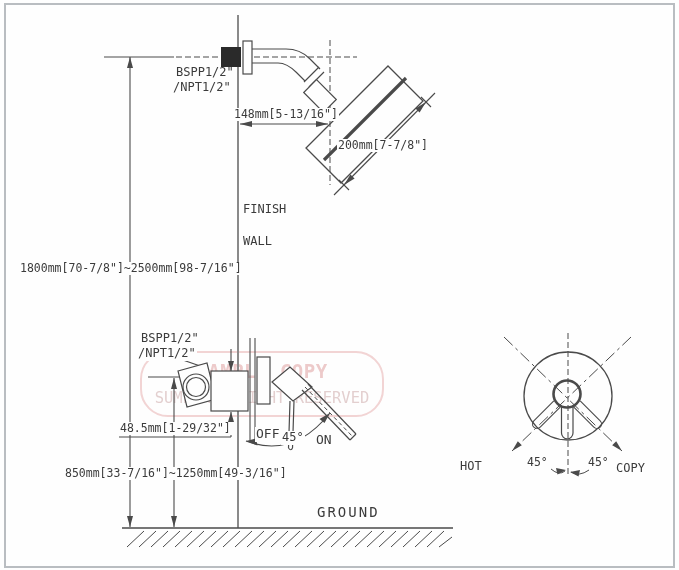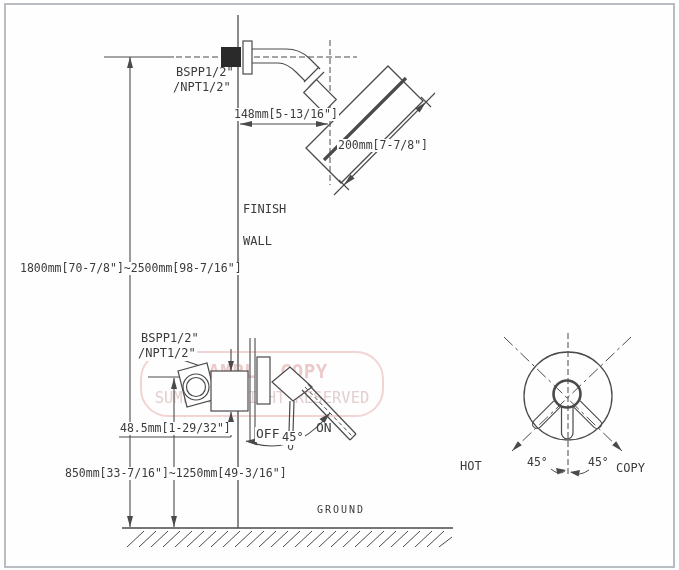--- a/index.html
+++ b/index.html
@@ -13,21 +13,21 @@
   .lbl{position:absolute;z-index:3;white-space:nowrap;line-height:1.15;color:#3b3b3b;}
   .bgw{background:#fefefe;padding:0 1px;}
   .wm{position:absolute;z-index:1;}
   .wm-box{position:absolute;left:140px;top:351px;width:240px;height:62px;
     border:2px solid rgba(233,183,183,.6);border-radius:28px;}
   .wm-l1{position:absolute;left:138px;top:360px;width:248px;text-align:center;
     font-size:19px;font-weight:bold;letter-spacing:.5px;color:rgba(222,158,158,.55);}
   .wm-l2{position:absolute;left:130px;top:389px;width:264px;text-align:center;
     font-size:15.5px;color:rgba(204,168,168,.55);}
   .s11{font-size:11.5px;} .s12{font-size:12px;} .s13{font-size:13px;}
-  .ground-t{font-size:10px;letter-spacing:2px;}
+  .ground-t{font-size:14px;letter-spacing:2px;}
 </style>
 </head>
 <body>
 
 <div id="canvas">
 
   <div class="wm">
     <div class="wm-box"></div>
     <div class="wm-l1">SAMPLE COPY</div>
     <div class="wm-l2">SUMERAIN RIGHT RESERVED</div>
@@ -136,21 +136,21 @@
   <div class="lbl s11 bgw" style="left:233px;top:108px">148mm[5-13/16"]</div>
   <div class="lbl s11 bgw" style="left:337px;top:139px">200mm[7-7/8"]</div>
   <div class="lbl s12" style="left:243px;top:203px">FINISH</div>
   <div class="lbl s12" style="left:243px;top:235px">WALL</div>
   <div class="lbl s11 bgw" style="left:19px;top:262px">1800mm[70-7/8"]~2500mm[98-7/16"]</div>
   <div class="lbl s12 bgw" style="left:140px;top:332px">BSPP1/2"</div>
   <div class="lbl s12 bgw" style="left:137px;top:347px">/NPT1/2"</div>
   <div class="lbl s11 bgw" style="left:119px;top:422px">48.5mm[1-29/32"]</div>
   <div class="lbl s11 bgw" style="left:64px;top:467px">850mm[33-7/16"]~1250mm[49-3/16"]</div>
   <div class="lbl s13 bgw" style="left:255px;top:427px">OFF</div>
-  <div class="lbl s13" style="left:316px;top:421px">ON</div>
+  <div class="lbl s13" style="left:316px;top:433px">ON</div>
   <div class="lbl s12 bgw" style="left:281px;top:431px">45°</div>
   <div class="lbl ground-t" style="left:317px;top:504px">GROUND</div>
   <div class="lbl s12" style="left:460px;top:460px">HOT</div>
   <div class="lbl s12" style="left:616px;top:462px">COPY</div>
   <div class="lbl s11 bgw" style="left:526px;top:456px">45°</div>
   <div class="lbl s11 bgw" style="left:587px;top:456px">45°</div>
 
   <div class="frame"></div>
 </div>
 

